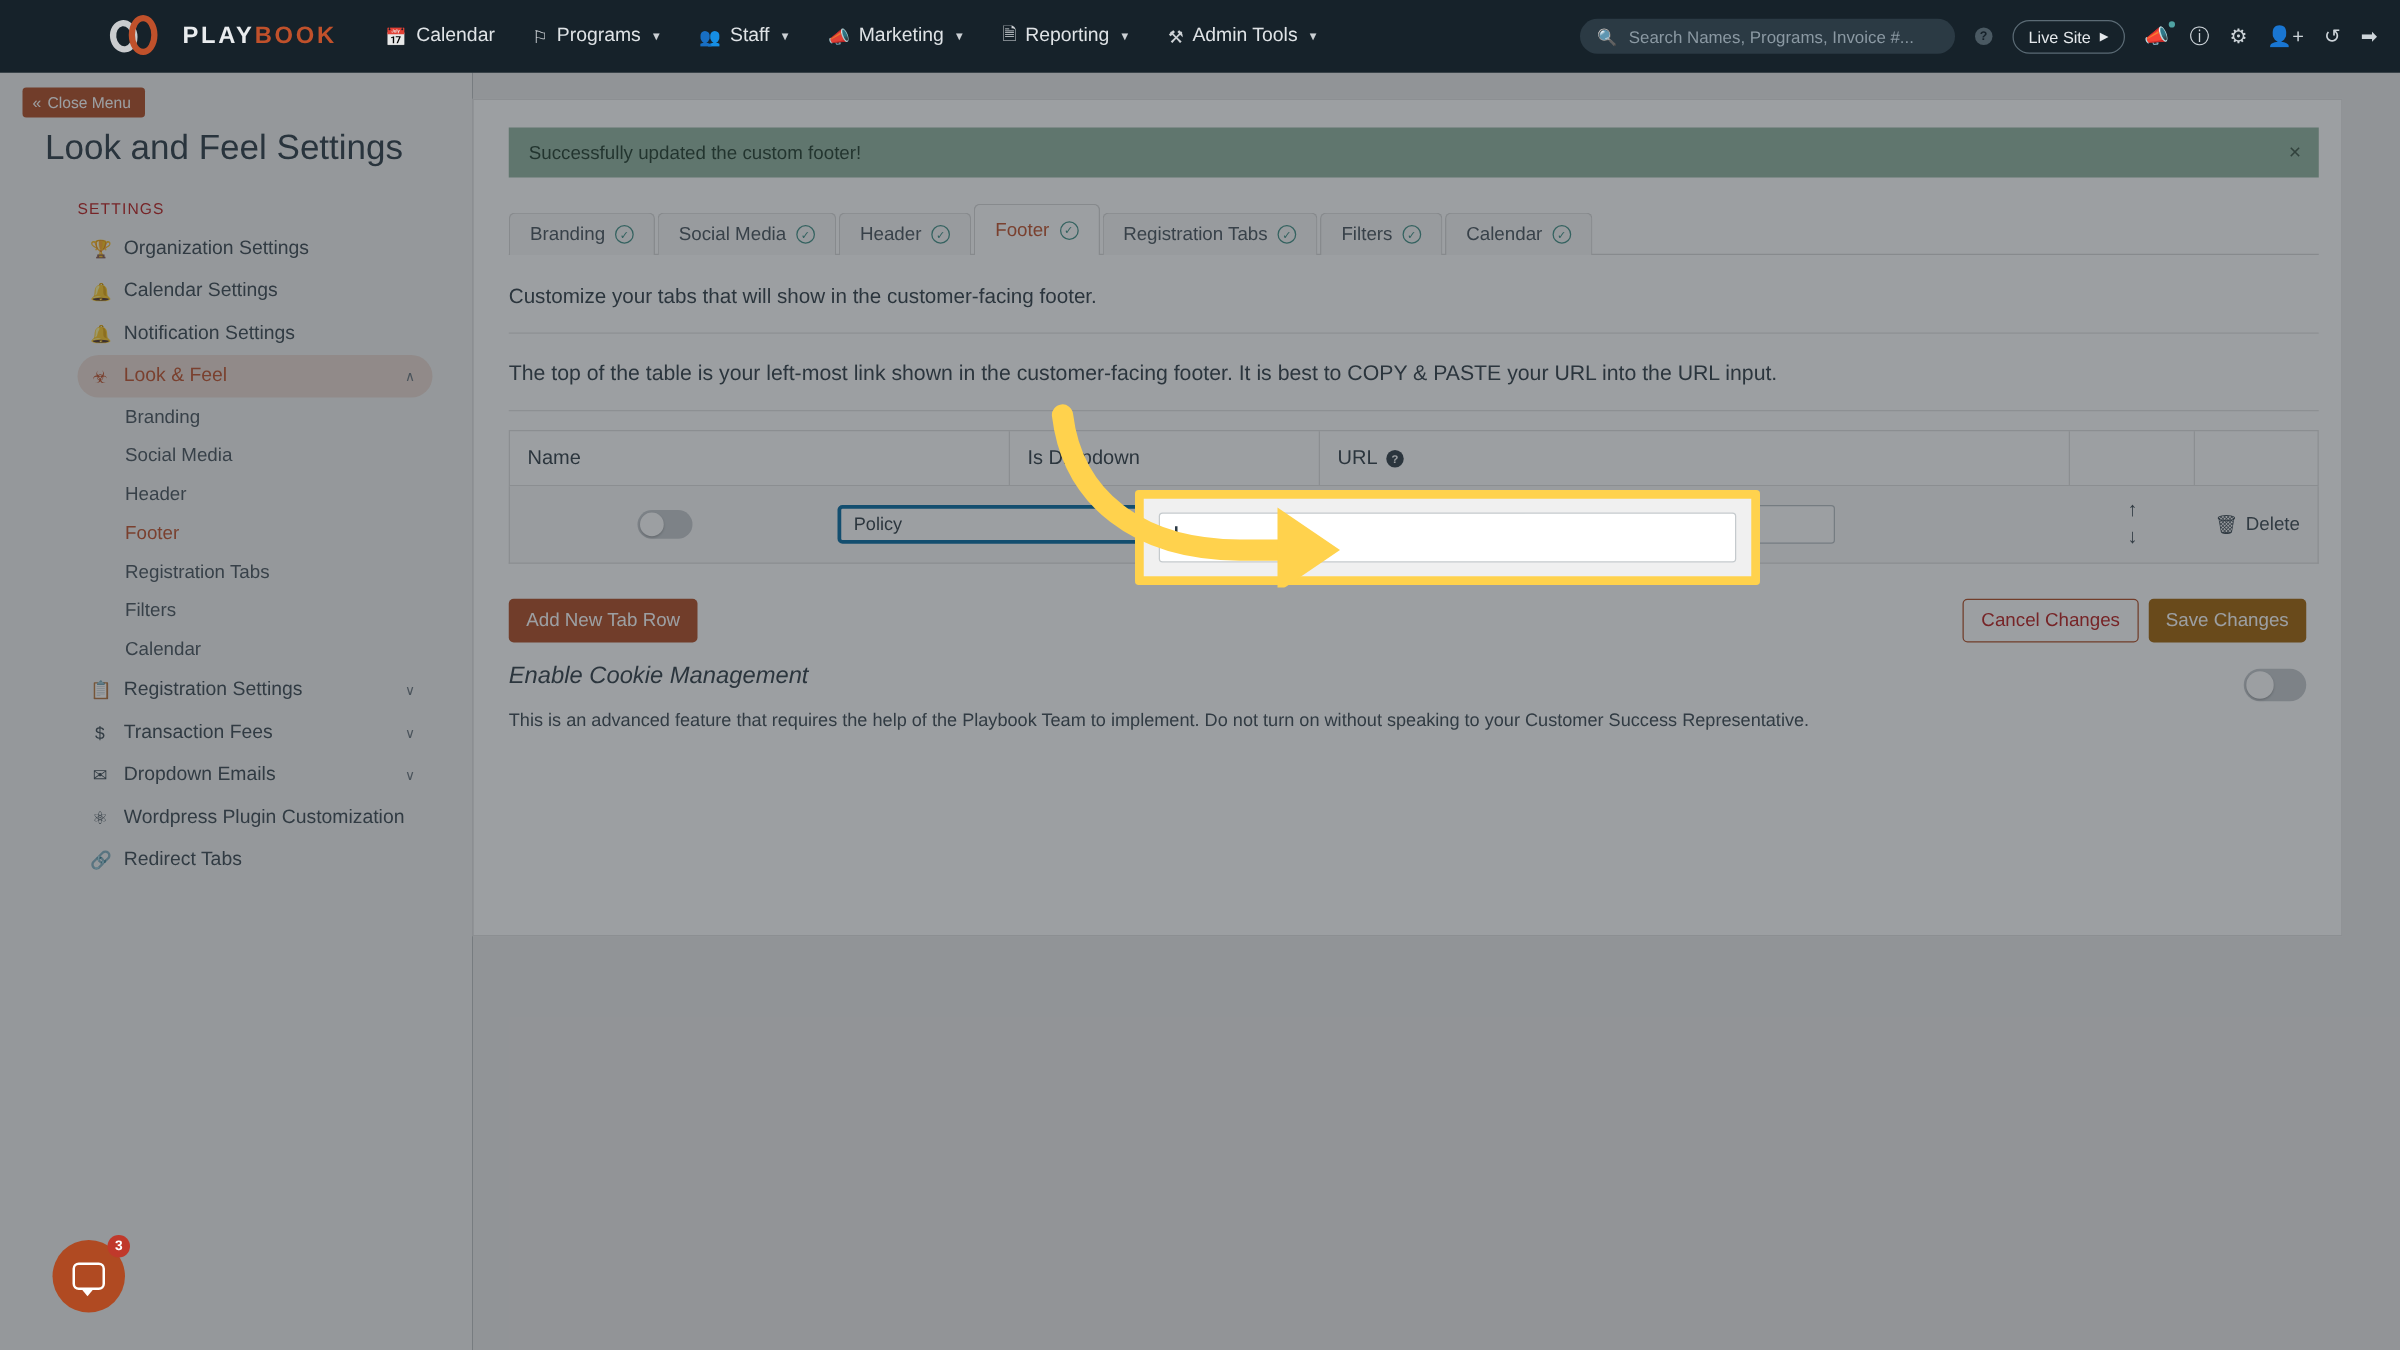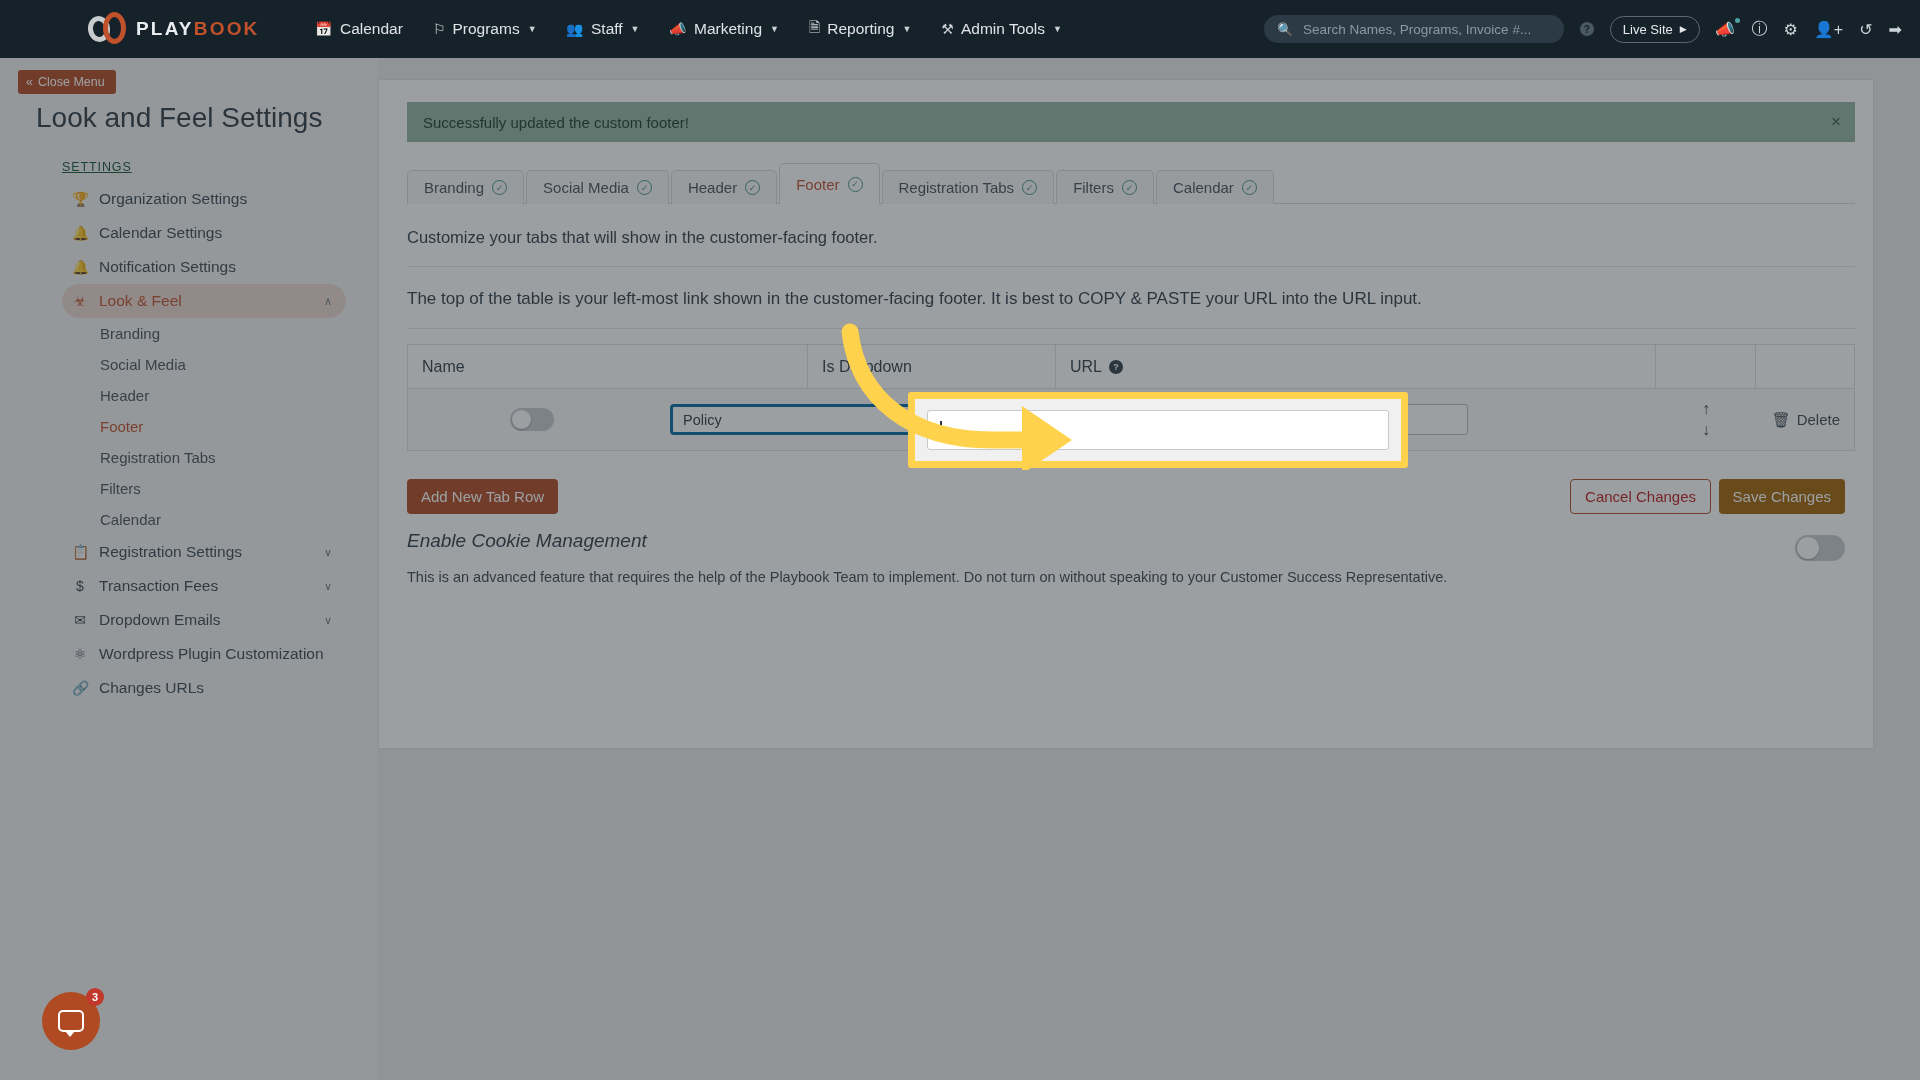--- a/index.html
+++ b/index.html
@@ -10,21 +10,21 @@
     overflow: hidden;
   }
   #app { position: relative; width: 1920px; height: 1080px; background:#22313b; }
 
   
   .topnav {
     position: absolute; top: 0; left: 0; width: 1920px; height: 58px;
     background: #16222a; display: flex; align-items: center;
     padding-left: 88px; z-index: 40;
   }
-  .brand { display: flex; align-items: center; gap: 4px; margin-right: 56px; }
+  .brand { display: flex; align-items: center; gap: 14px; margin-right: 39px; }
   .brand-logo { width: 44px; height: 34px; position: relative; }
   .brand-logo .c1 {
     position: absolute; left: 0; top: 4px; width: 22px; height: 26px;
     border: 5px solid #c9ccce; border-radius: 50% 50% 50% 50%;
     transform: rotate(-8deg);
   }
   .brand-logo .c2 {
     position: absolute; left: 15px; top: 0px; width: 23px; height: 32px;
     border: 5px solid #c0512b; border-radius: 50%;
   }
@@ -74,21 +74,21 @@
     background: #b04a22; color: #fff; font-size: 12.5px;
     padding: 5px 11px 5px 8px; border-radius: 3px; cursor: pointer;
     display:flex; align-items:center; gap:5px;
   }
   .page-title {
     position: absolute; left: 36px; top: 44px;
     font-size: 28px; color: #2b3a45; font-weight: 400;
   }
   .sb-section {
     position: absolute; left: 62px; top: 102px;
-    font-size: 12.5px; color: #14532d; letter-spacing: .9px; text-decoration: underline;
+    font-size: 12.5px; color: #b91c1c; letter-spacing: .9px;
   }
   .sb-list { position: absolute; left: 0; top: 124px; width: 378px; }
   .sb-item {
     display: flex; align-items: center; gap: 11px;
     margin: 0 32px 0 62px; padding: 8px 10px; border-radius: 22px;
     font-size: 15.5px; color: #3a4750; cursor: pointer; position: relative;
   }
   .sb-item .ico { width: 16px; text-align: center; font-size: 14px; }
   .sb-item.active { background: #ead9d1; color: #c0512b; }
   .sb-item.active .ico { color: #c0512b; }
@@ -393,21 +393,21 @@
         <span class="ico">✉</span>
         <span>Dropdown Emails</span>
         <span class="chev-r">∨</span>
       </div>
       <div class="sb-item">
         <span class="ico">⚛</span>
         <span>Wordpress Plugin Customization</span>
       </div>
       <div class="sb-item">
         <span class="ico">🔗</span>
-        <span>Changes URLs</span>
+        <span>Redirect Tabs</span>
       </div>
     </div>
   </div>
 
   <div class="main">
     <div class="card">
 
       <div class="alert">
         <span>Successfully updated the custom footer!</span>
         <span class="x">×</span>

